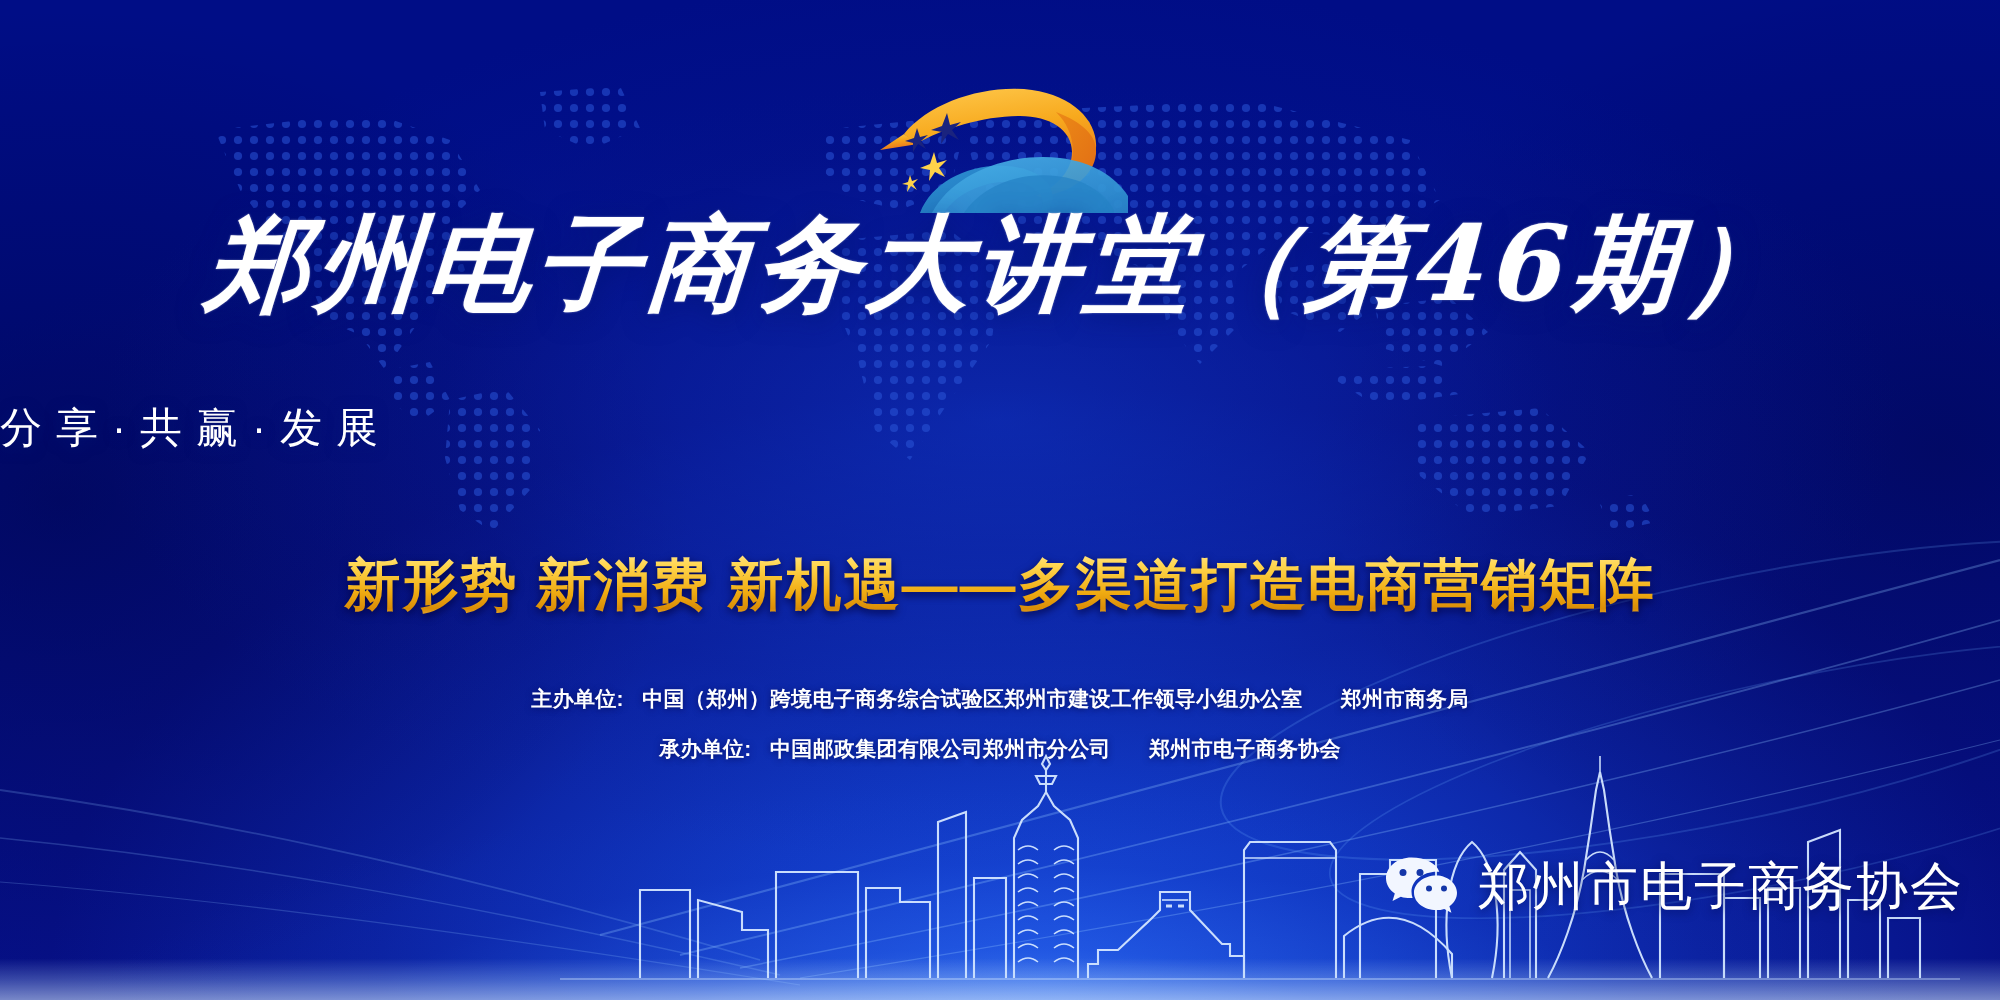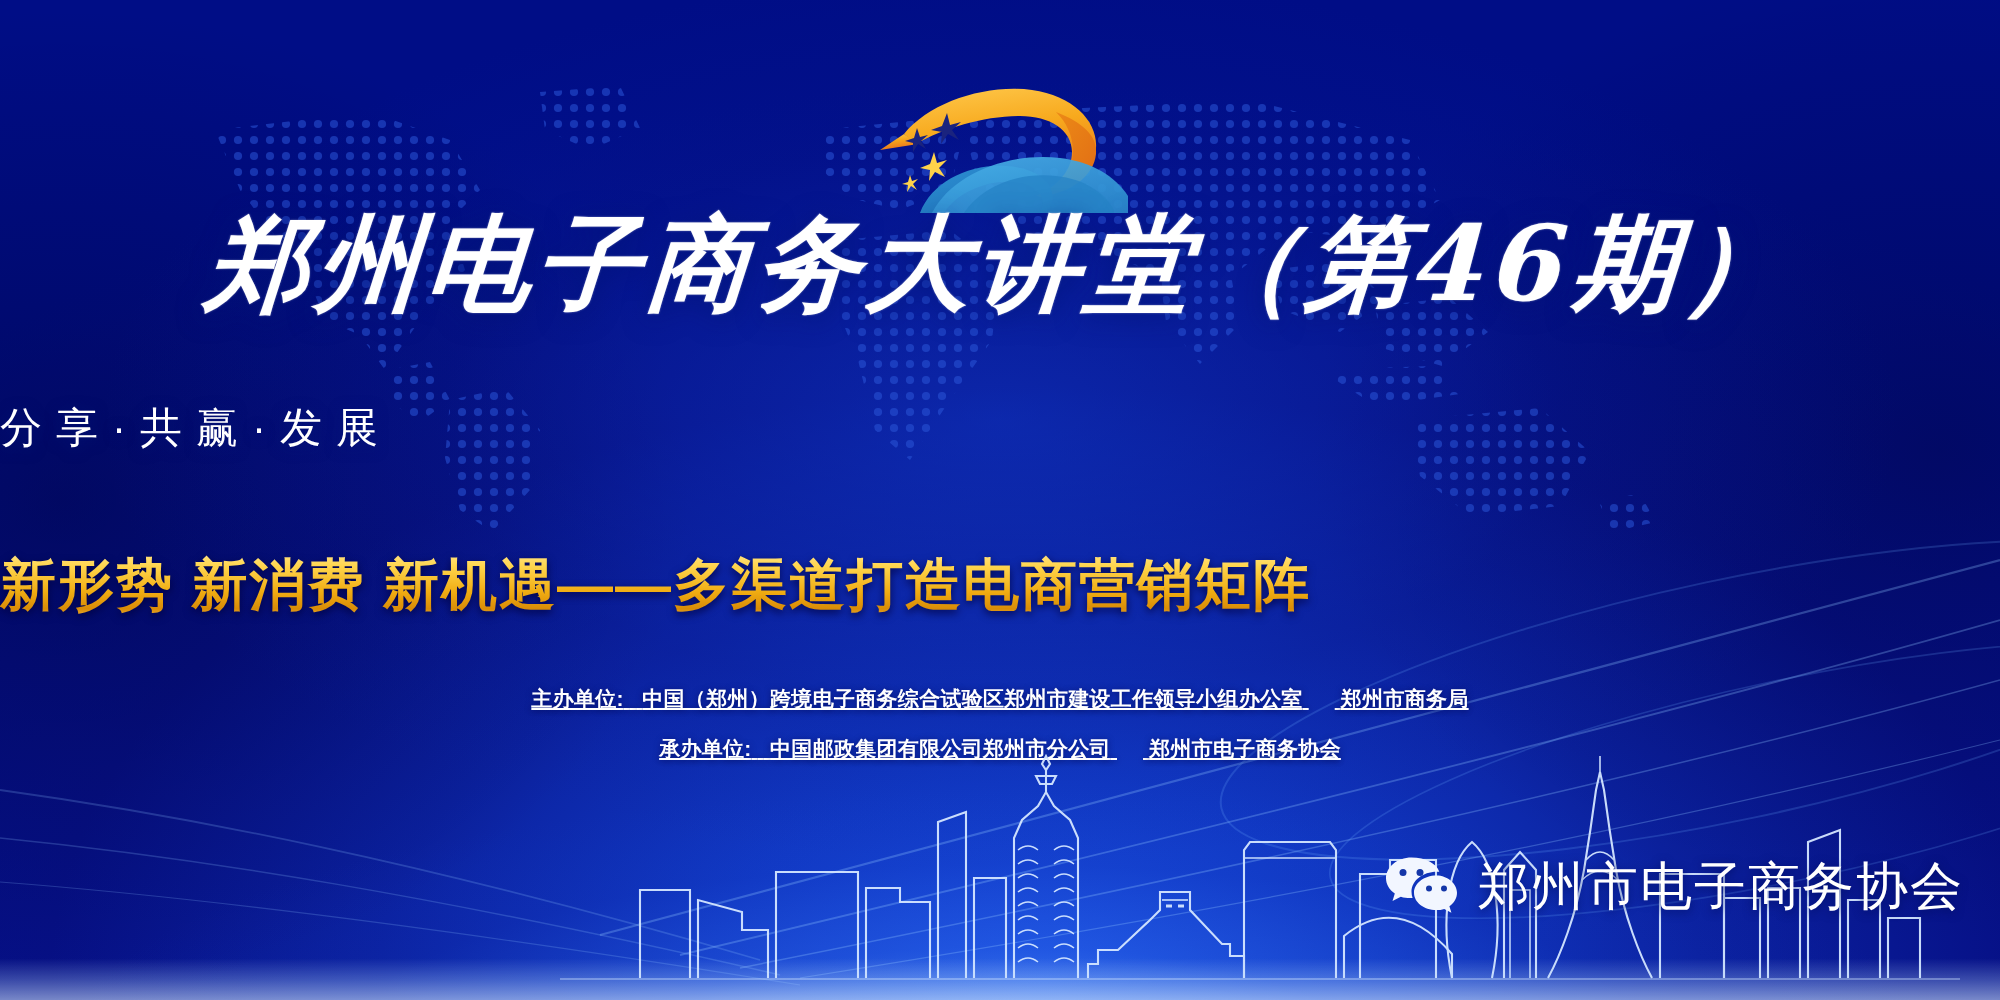--- a/index.html
+++ b/index.html
@@ -81,21 +81,21 @@
     font-size: 42px;
     letter-spacing: 14px;
     font-weight: 400;
     text-shadow: 0 2px 14px rgba(0,20,120,0.7);
     white-space: nowrap;
   }
 
   .headline {
     position: absolute;
     left: 0; right: 0; top: 548px;
-    text-align: left;
+    text-align: center;
     font-size: 56px;
     font-weight: 700;
     letter-spacing: 2px;
     white-space: nowrap;
     color: #f0b428;
     background: linear-gradient(180deg, #ffe79a 0%, #ffd54d 24%, #f0ac12 58%, #d98c07 80%, #f7cf63 100%);
     -webkit-background-clip: text;
     background-clip: text;
     -webkit-text-fill-color: transparent;
     filter: drop-shadow(0 3px 4px rgba(0,0,60,0.85));
@@ -105,21 +105,20 @@
   .orgline {
     position: absolute;
     left: 0; right: 0;
     text-align: center;
     color: #ffffff;
     font-size: 21px;
     font-weight: 700;
     letter-spacing: 0.3px;
     white-space: nowrap;
     text-shadow: 0 1px 6px rgba(0,10,90,0.8);
-    text-decoration: underline;
   }
   .orgline.l1 { top: 685px; }
   .orgline.l2 { top: 735px; }
   .org-gap { display: inline-block; width: 26px; }
 
   
   .skyline {
     position: absolute;
     left: 0; right: 0; bottom: 0;
     height: 250px;

